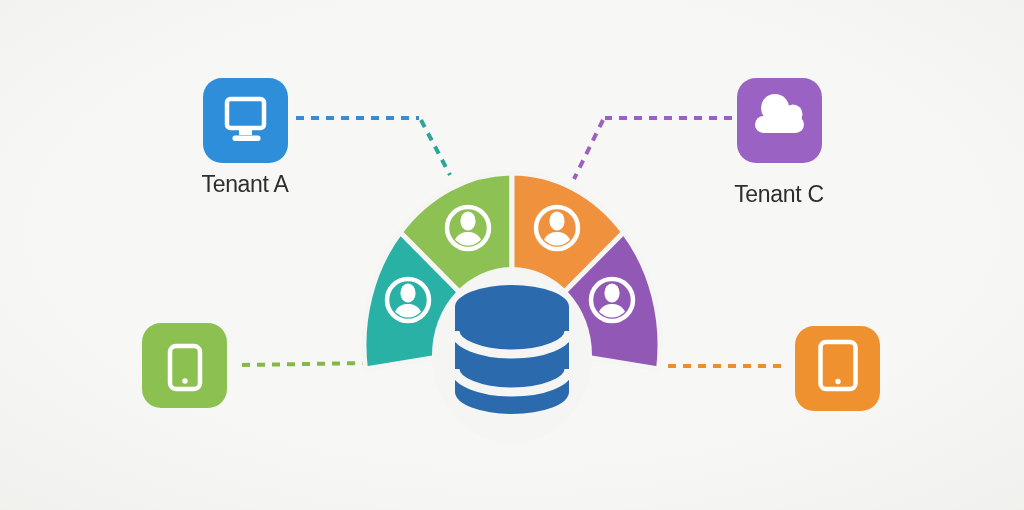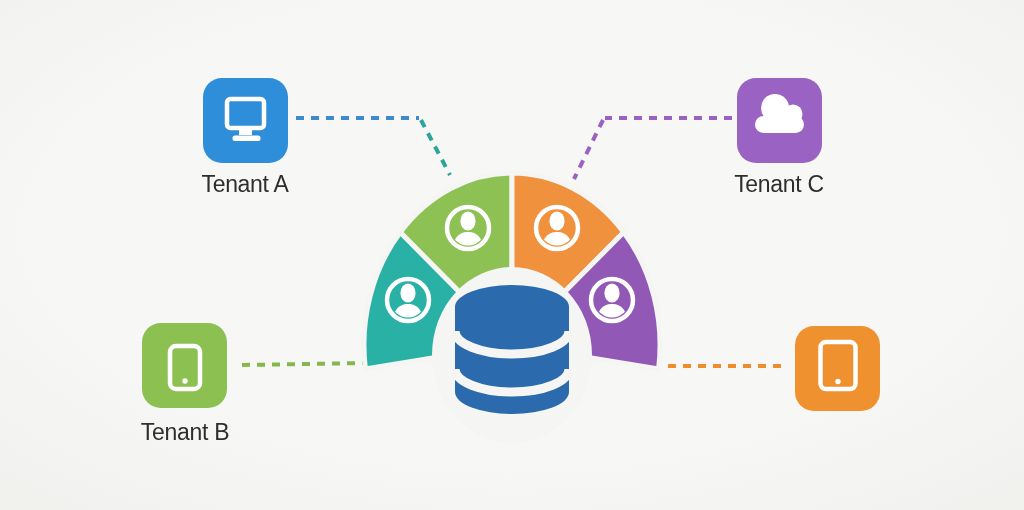--- a/index.html
+++ b/index.html
@@ -12,21 +12,21 @@
     position:relative;width:1024px;height:510px;
     background:radial-gradient(ellipse 80% 80% at 50% 45%, #f7f7f6 55%, #efefec 100%);
   }
   .stage svg{position:absolute;left:0;top:0;}
   .tenant-label{
     position:absolute;width:200px;text-align:center;
     font-size:23px;letter-spacing:-0.3px;color:#2e2e2e;font-weight:400;
   }
   .label-a{left:145px;top:171px;}
   .label-b{left:85px;top:419px;}
-  .label-c{left:679px;top:171px;}
+  .label-c{left:679px;top:181px;}
   .label-d{left:738px;top:419px;}
 </style>
 </head>
 <body>
 
 <div class="stage">
 
   <svg width="1024" height="510" viewBox="0 0 1024 510">
 
     <defs>
@@ -100,15 +100,14 @@
     <g>
       <rect x="795" y="326" width="85" height="85" rx="19" fill="#f0912f"></rect>
       <g>
         <rect x="820.5" y="342" width="35" height="47" rx="5.5" fill="none" stroke="#ffffff" stroke-width="4.5"></rect>
         <circle cx="838" cy="381.5" r="2.7" fill="#ffffff"></circle>
       </g>
     </g>
   </svg>
 
   <div class="tenant-label label-a">Tenant A</div>
-  <div class="tenant-label label-b">Tenant B</div>
   <div class="tenant-label label-c">Tenant C</div>
 </div>
 
 </body></html>

